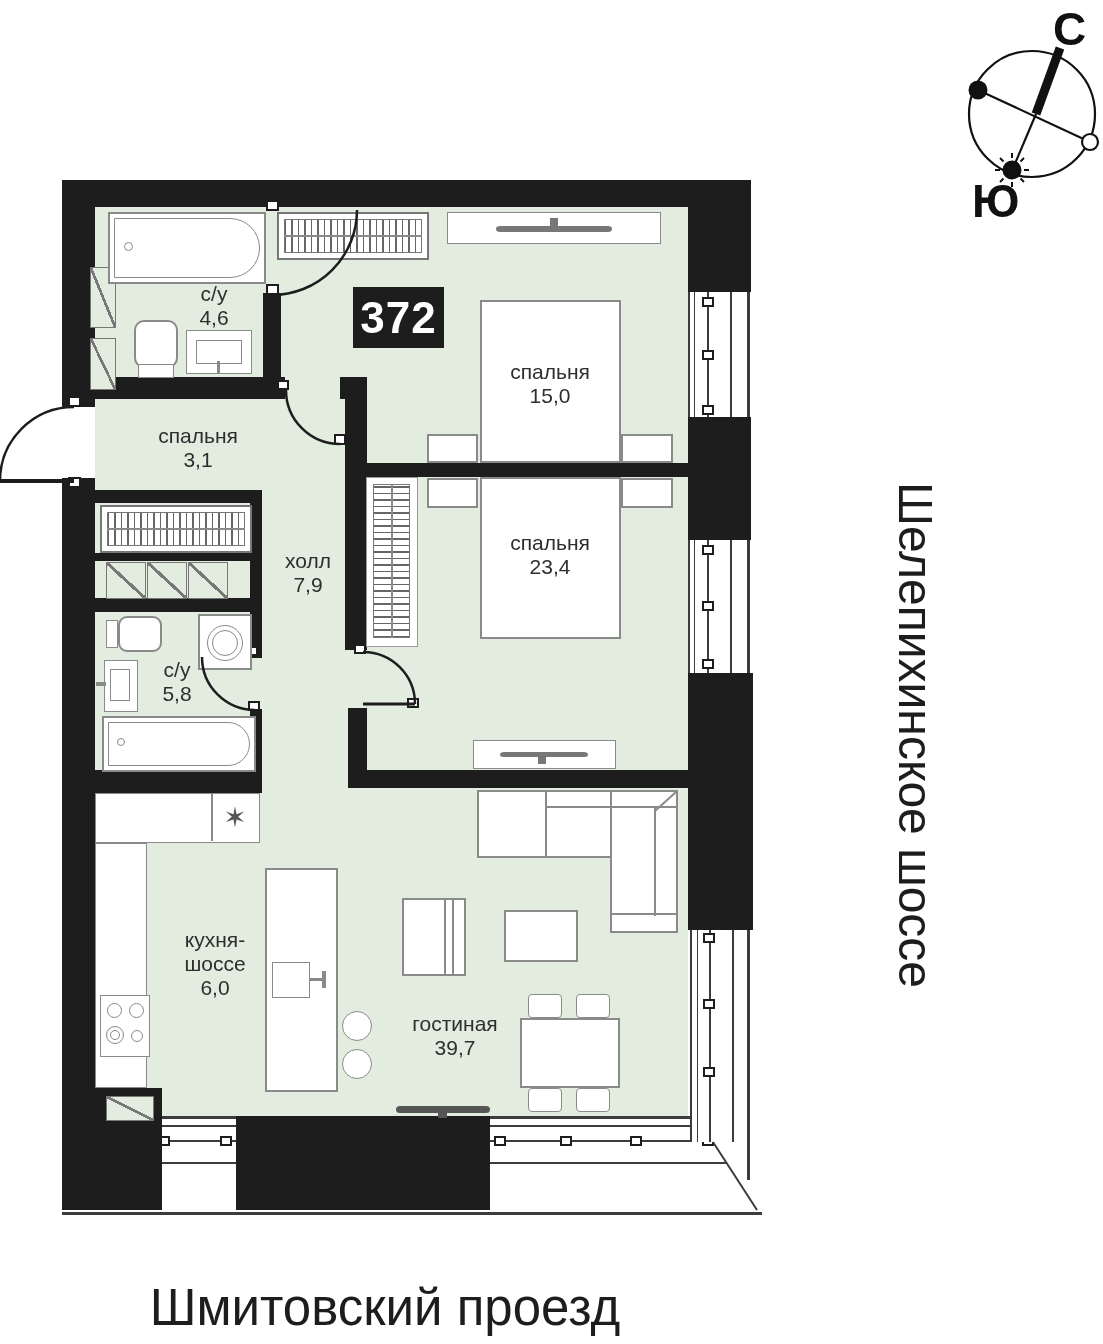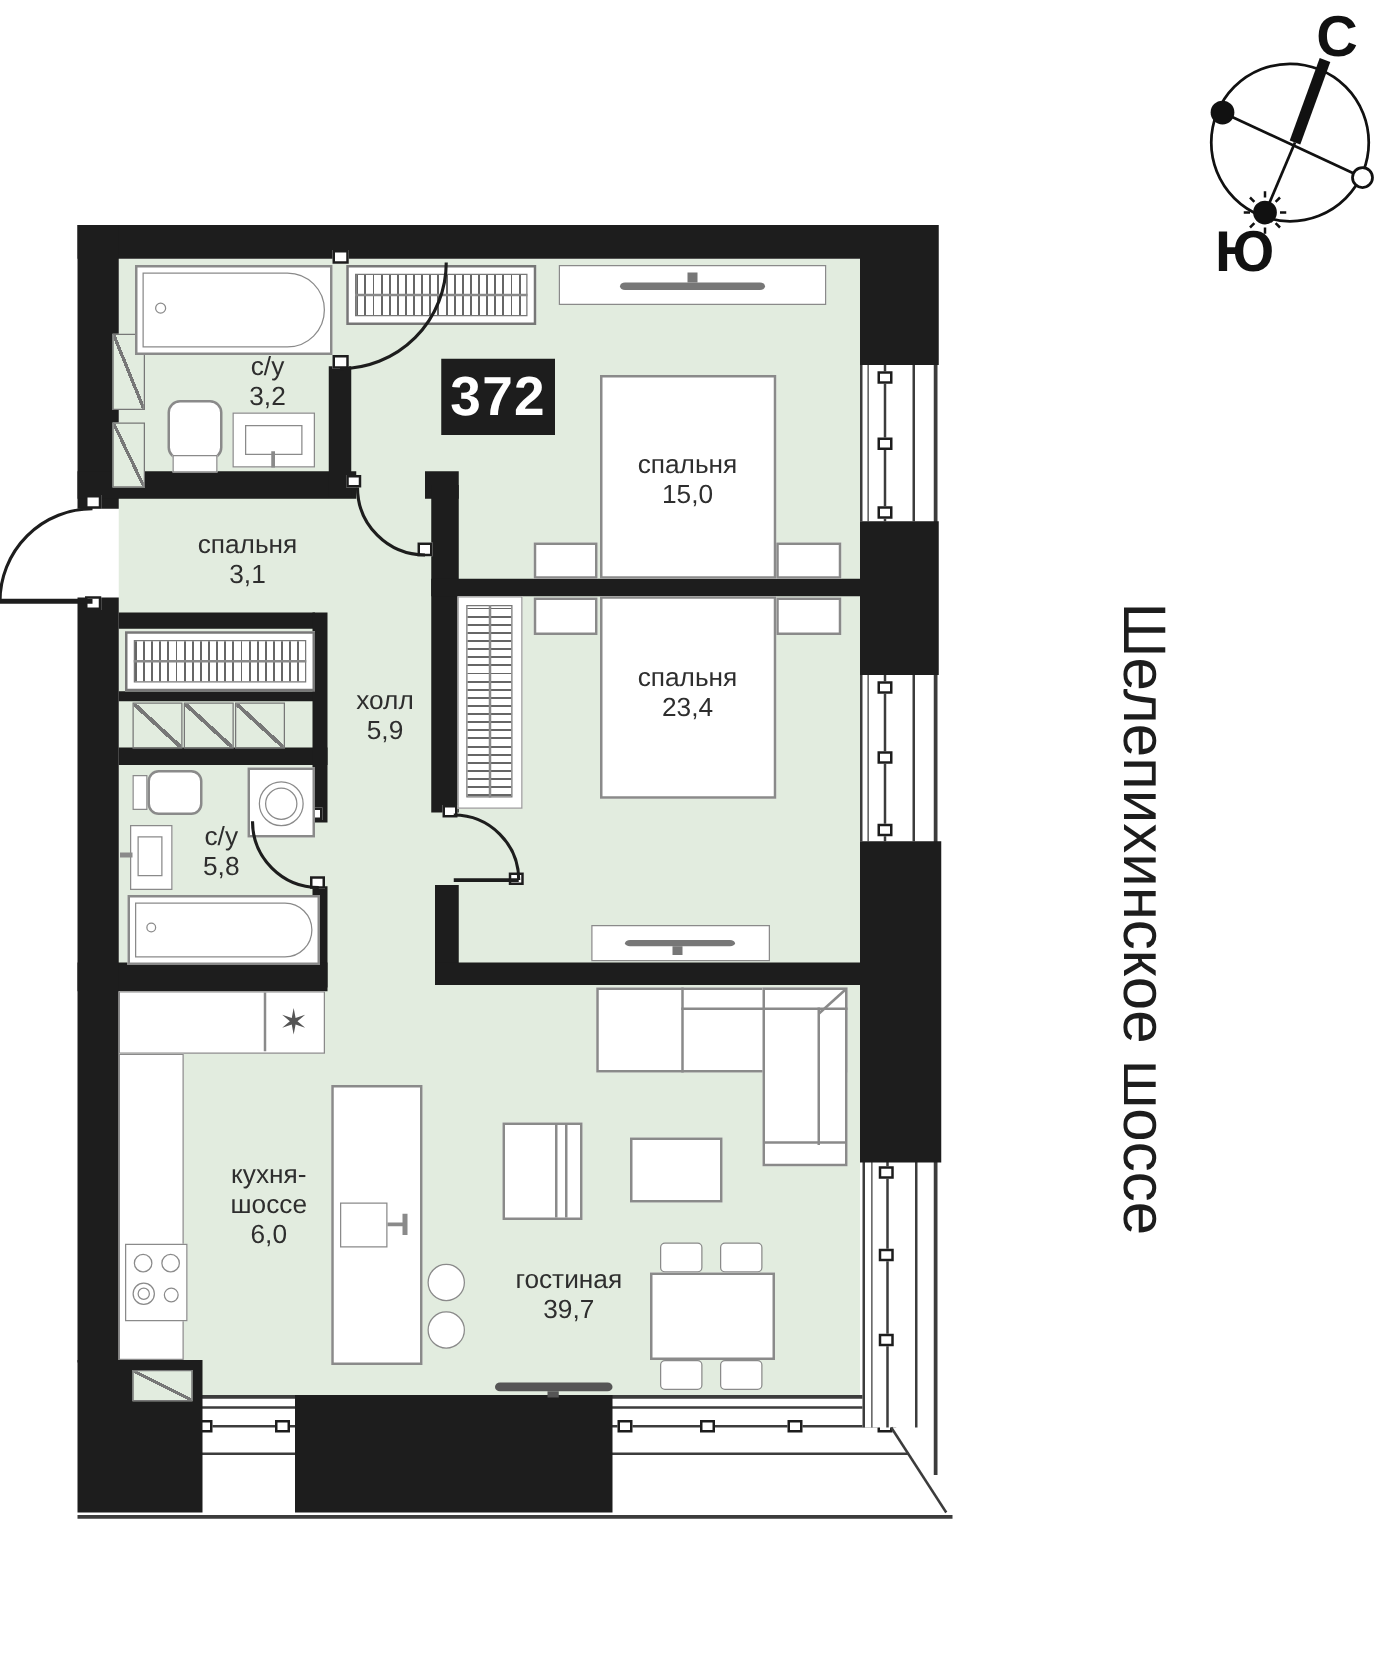--- a/index.html
+++ b/index.html
@@ -228,29 +228,29 @@
     <path d="M 713 1142 L 757 1210" stroke="#3c3c3c" stroke-width="2"></path>
     <path d="M 676 792 L 655 811" stroke="#8a8a8a" stroke-width="2"></path>
   </svg>
 
   <div class="aptbox">
     <span>372</span>
   </div>
 
   <div class="label" style="left:214px;top:282px">
     <div>с/у</div>
-    <div>3,2</div>
+    <div>4,6</div>
   </div>
   <div class="label" style="left:198px;top:424px">
     <div>спальня</div>
     <div>3,1</div>
   </div>
   <div class="label" style="left:308px;top:549px">
     <div>холл</div>
-    <div>5,9</div>
+    <div>7,9</div>
   </div>
   <div class="label" style="left:177px;top:658px">
     <div>с/у</div>
     <div>5,8</div>
   </div>
   <div class="label" style="left:550px;top:360px">
     <div>спальня</div>
     <div>15,0</div>
   </div>
   <div class="label" style="left:550px;top:531px">
@@ -283,14 +283,15 @@
       <line x1="50" y1="170" x2="45" y2="170"></line>
         <line x1="53.5" y1="161.5" x2="50" y2="158"></line>
       <line x1="62" y1="158" x2="62" y2="153"></line>
         <line x1="70.5" y1="161.5" x2="74" y2="158"></line>
     </g>
   </svg>
   <span class="cletter" style="left:1053px;top:2px">С</span>
   <span class="cletter" style="left:972px;top:174px">Ю</span>
 
   <div class="street-r">Шелепихинское шоссе</div>
+  <div class="street-b">Шмитовский проезд</div>
 
 </div>
 
 </body></html>

